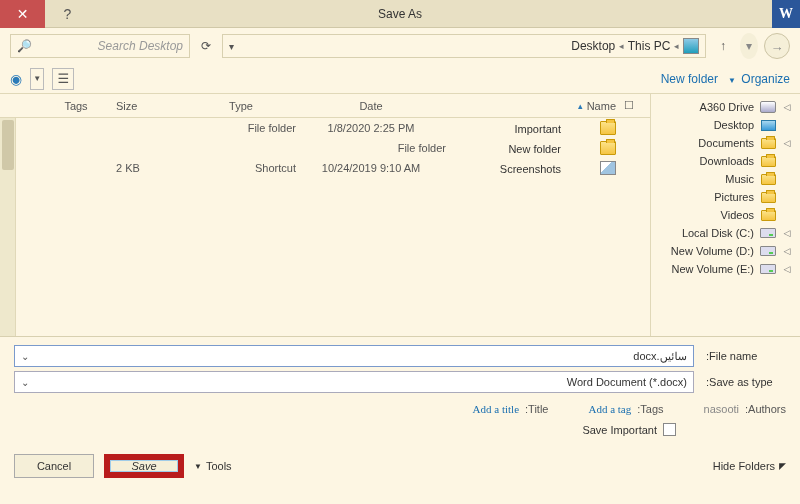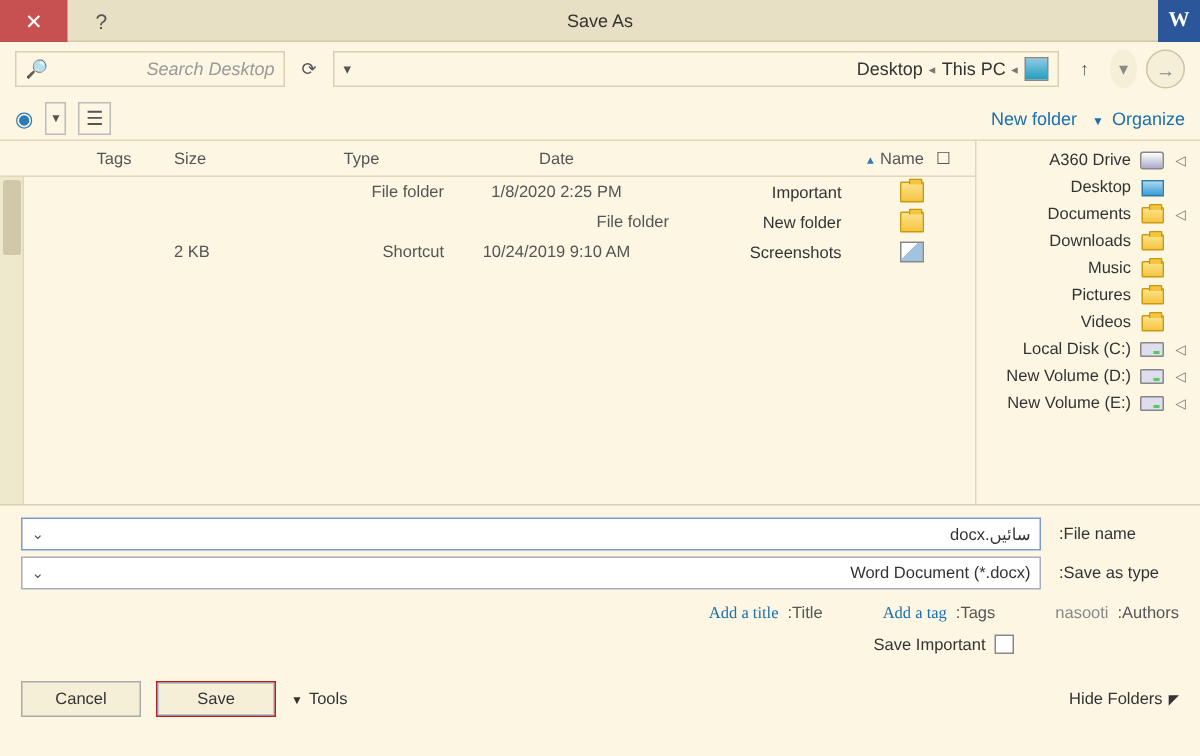--- a/index.html
+++ b/index.html
@@ -84,21 +84,21 @@
 .thumb-row { padding: 4px 0; font-size: 11px; display:flex; align-items:center; gap:6px; padding-right: 110px;}
 .thumb-row .chk { width:13px; height:13px; border:1px solid #888; background:#fff; display:inline-block;}
 
 .footer { display: flex; align-items: center; padding: 10px 14px; gap: 10px; }
 .hide-folders { cursor: pointer; font-size: 11px; display:flex; align-items:center; gap:4px;}
 .hide-folders .tri { font-size: 9px; transform: scaleX(-1);}
 .footer .spacer { flex: 1;}
 .tools-link { cursor: pointer; font-size: 11px; display:flex; align-items:center; gap:4px;}
 .tools-link .dd { font-size: 8px;}
 .btn { width: 80px; height: 24px; border: 1px solid #aaa; background: #f5efd8; font-size: 11px; cursor: pointer; display:flex; align-items:center; justify-content:center;}
-.btn.primary { border: 1px solid #b91c1c; box-shadow: inset 0 0 0 1px #a0cce8;}
+.btn.primary { border: 6px solid #b91c1c; box-shadow: inset 0 0 0 1px #a0cce8; font-style: italic;}
 </style>
 </head>
 <body>
 
 <div class="titlebar">
   <div class="app-icon">W</div>
   <div class="title">Save As</div>
   <div class="win-btns">
     <div class="win-btn help">?</div>
     <div class="win-btn close">✕</div>

